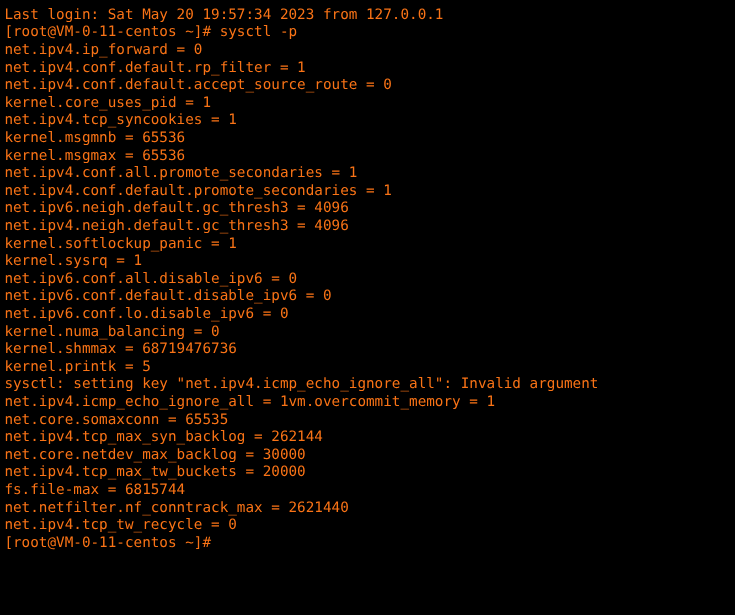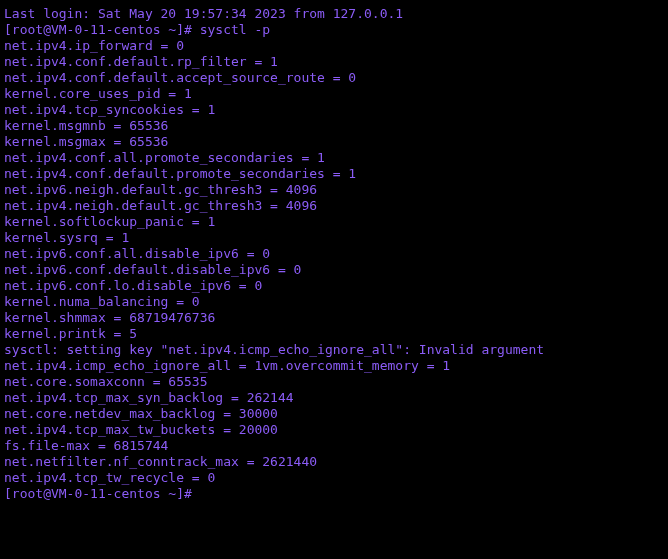--- a/index.html
+++ b/index.html
@@ -10,21 +10,21 @@
   }
   body {
     width: 668px;
     height: 559px;
     overflow: hidden;
   }
   #terminal {
     width: 668px;
     height: 559px;
     background: #000000;
-    color: #8b5cf6;
+    color: #f97316;
     font-family: "DejaVu Sans Mono", "Liberation Mono", monospace;
     font-size: 13px;
     line-height: 16px;
     padding: 6px 0 0 4px;
     box-sizing: border-box;
     white-space: pre;
     overflow: hidden;
     letter-spacing: 0px;
     -webkit-font-smoothing: none;
     font-smooth: never;

